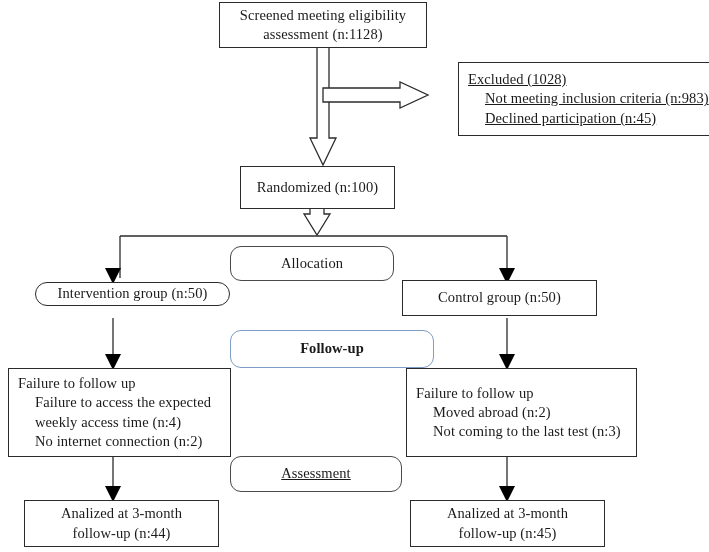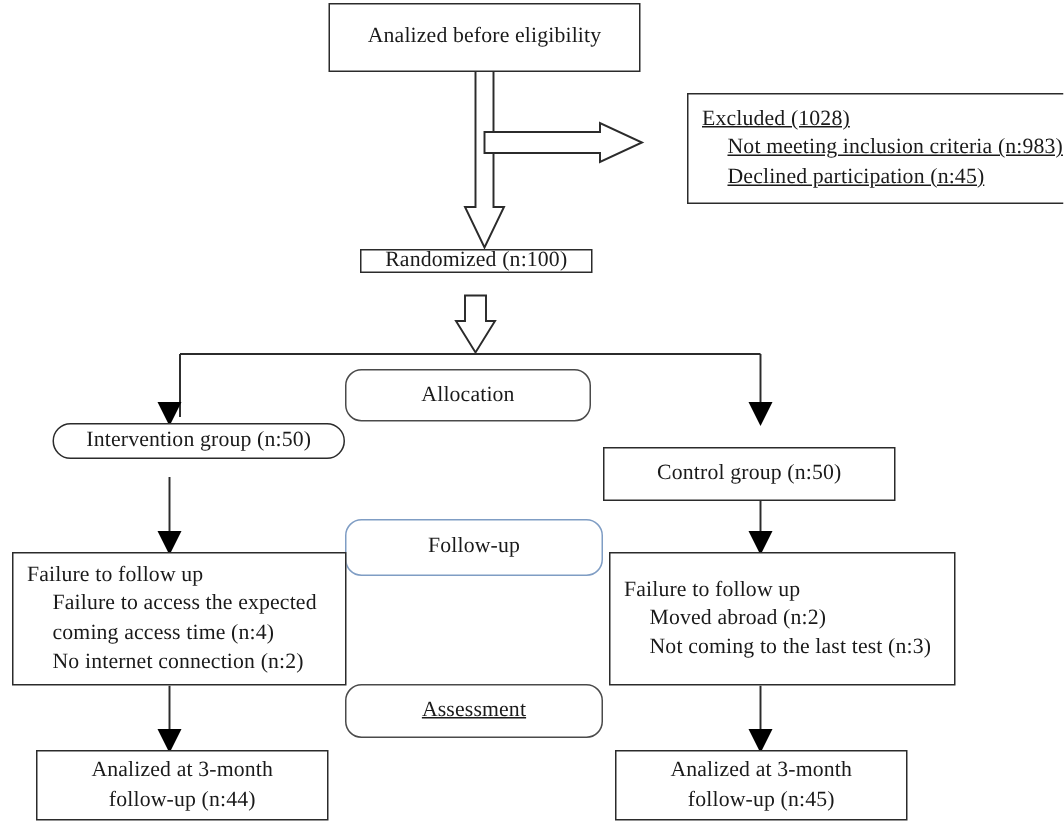--- a/index.html
+++ b/index.html
@@ -104,53 +104,54 @@
       <polygon points="507,284 515,268 499,268"></polygon>
       <polygon points="113,370 121,354 105,354"></polygon>
       <polygon points="507,370 515,354 499,354"></polygon>
       <polygon points="113,502 121,486 105,486"></polygon>
       <polygon points="507,502 515,486 499,486"></polygon>
     </g>
   </svg>
 
 
   <div class="node center" style="left:219px; top:2px; width:208px; height:46px;">
-    <div class="line">Analized before eligibility</div>
+    <div class="line">Screened meeting eligibility</div>
+    <div class="line">assessment (n:1128)</div>
   </div>
 
   <div class="node left" style="left:458px; top:62px; width:256px; height:74px;text-decoration:underline;">
     <div class="line">Excluded (1028)</div>
     <div class="line indent1">Not meeting inclusion criteria (n:983)</div>
     <div class="line indent1">Declined participation (n:45)</div>
   </div>
 
-  <div class="node center" style="left:240px; top:166px; width:155px; height:16px;">
+  <div class="node center" style="left:240px; top:166px; width:155px; height:43px;">
     <div class="line">Randomized (n:100)</div>
   </div>
 
   <div class="node stage" style="left:230px; top:246px; width:164px; height:35px;">
     <div class="line">Allocation</div>
   </div>
 
   <div class="node center" style="left:35px; top:282px; width:195px; height:24px;border-radius:18px;">
     <div class="line">Intervention group (n:50)</div>
   </div>
 
-  <div class="node center" style="left:402px; top:298px; width:195px; height:36px;">
+  <div class="node center" style="left:402px; top:280px; width:195px; height:36px;">
     <div class="line">Control group (n:50)</div>
   </div>
 
-  <div class="node stage blue" style="left:230px; top:346px; width:172px; height:38px;">
+  <div class="node stage blue" style="left:230px; top:330px; width:204px; height:38px;font-weight:bold;">
     <div class="line">Follow-up</div>
   </div>
 
   <div class="node left" style="left:8px; top:368px; width:223px; height:89px;">
     <div class="line">Failure to follow up</div>
     <div class="line indent1">Failure to access the expected</div>
-    <div class="line indent1">coming access time (n:4)</div>
+    <div class="line indent1">weekly access time (n:4)</div>
     <div class="line indent1">No internet connection (n:2)</div>
   </div>
 
   <div class="node left" style="left:406px; top:368px; width:231px; height:89px;">
     <div class="line">Failure to follow up</div>
     <div class="line indent1">Moved abroad (n:2)</div>
     <div class="line indent1">Not coming to the last test (n:3)</div>
   </div>
 
   <div class="node stage" style="left:230px; top:456px; width:172px; height:36px;text-decoration:underline;">

